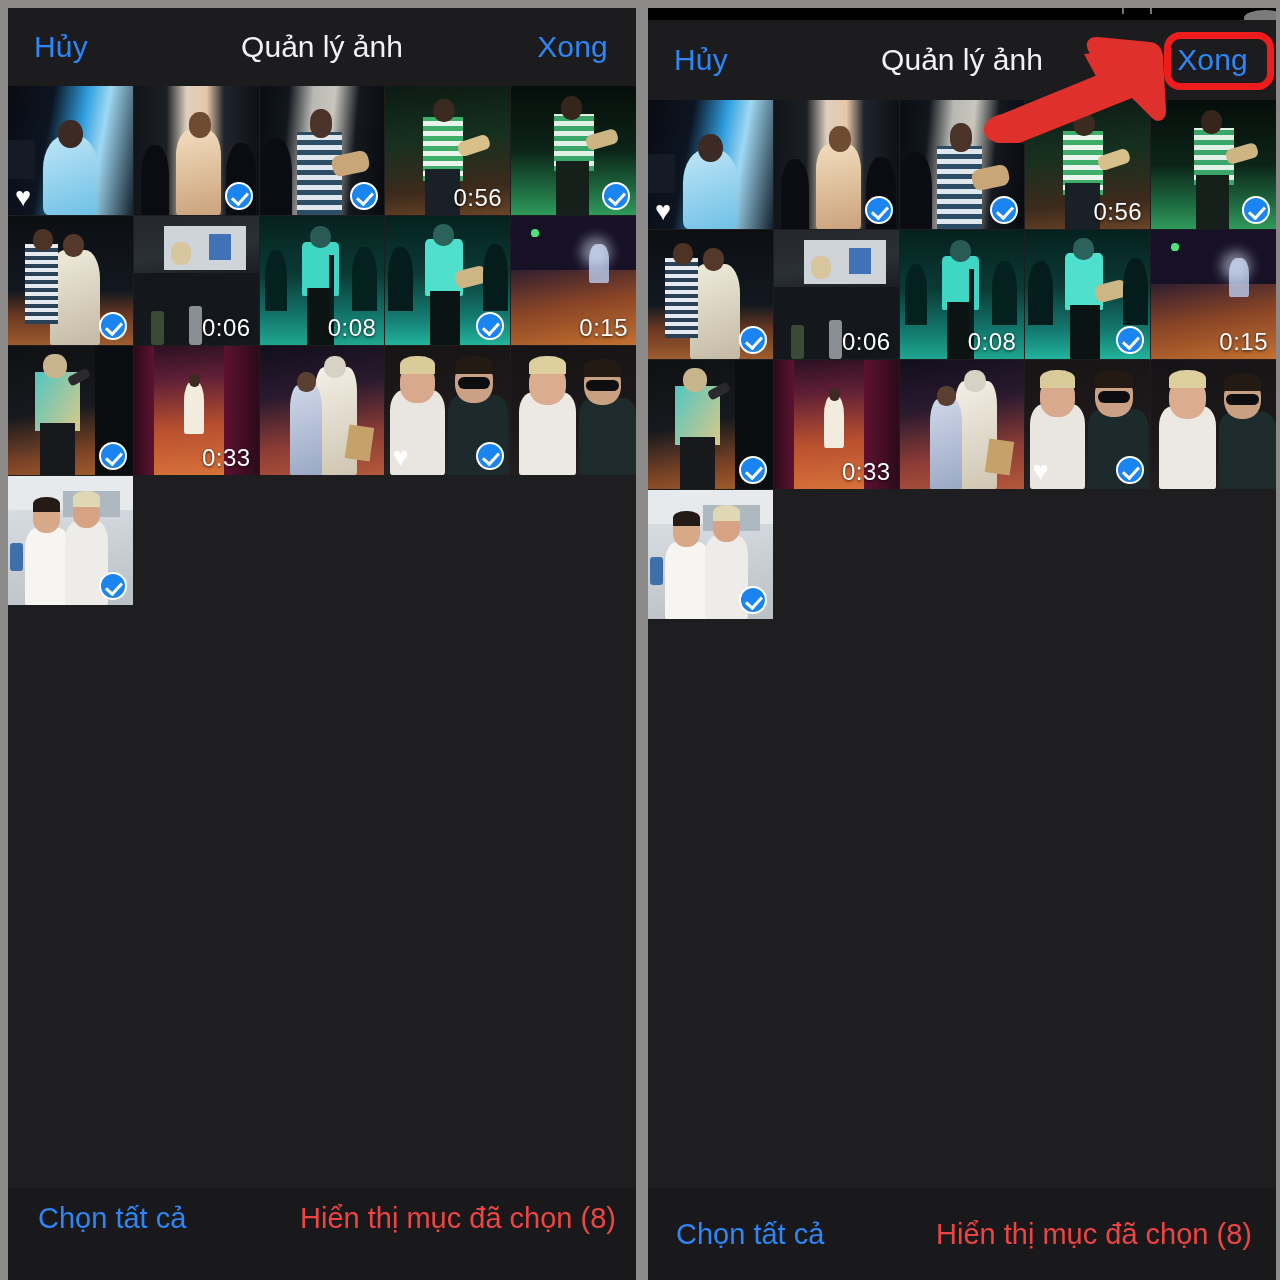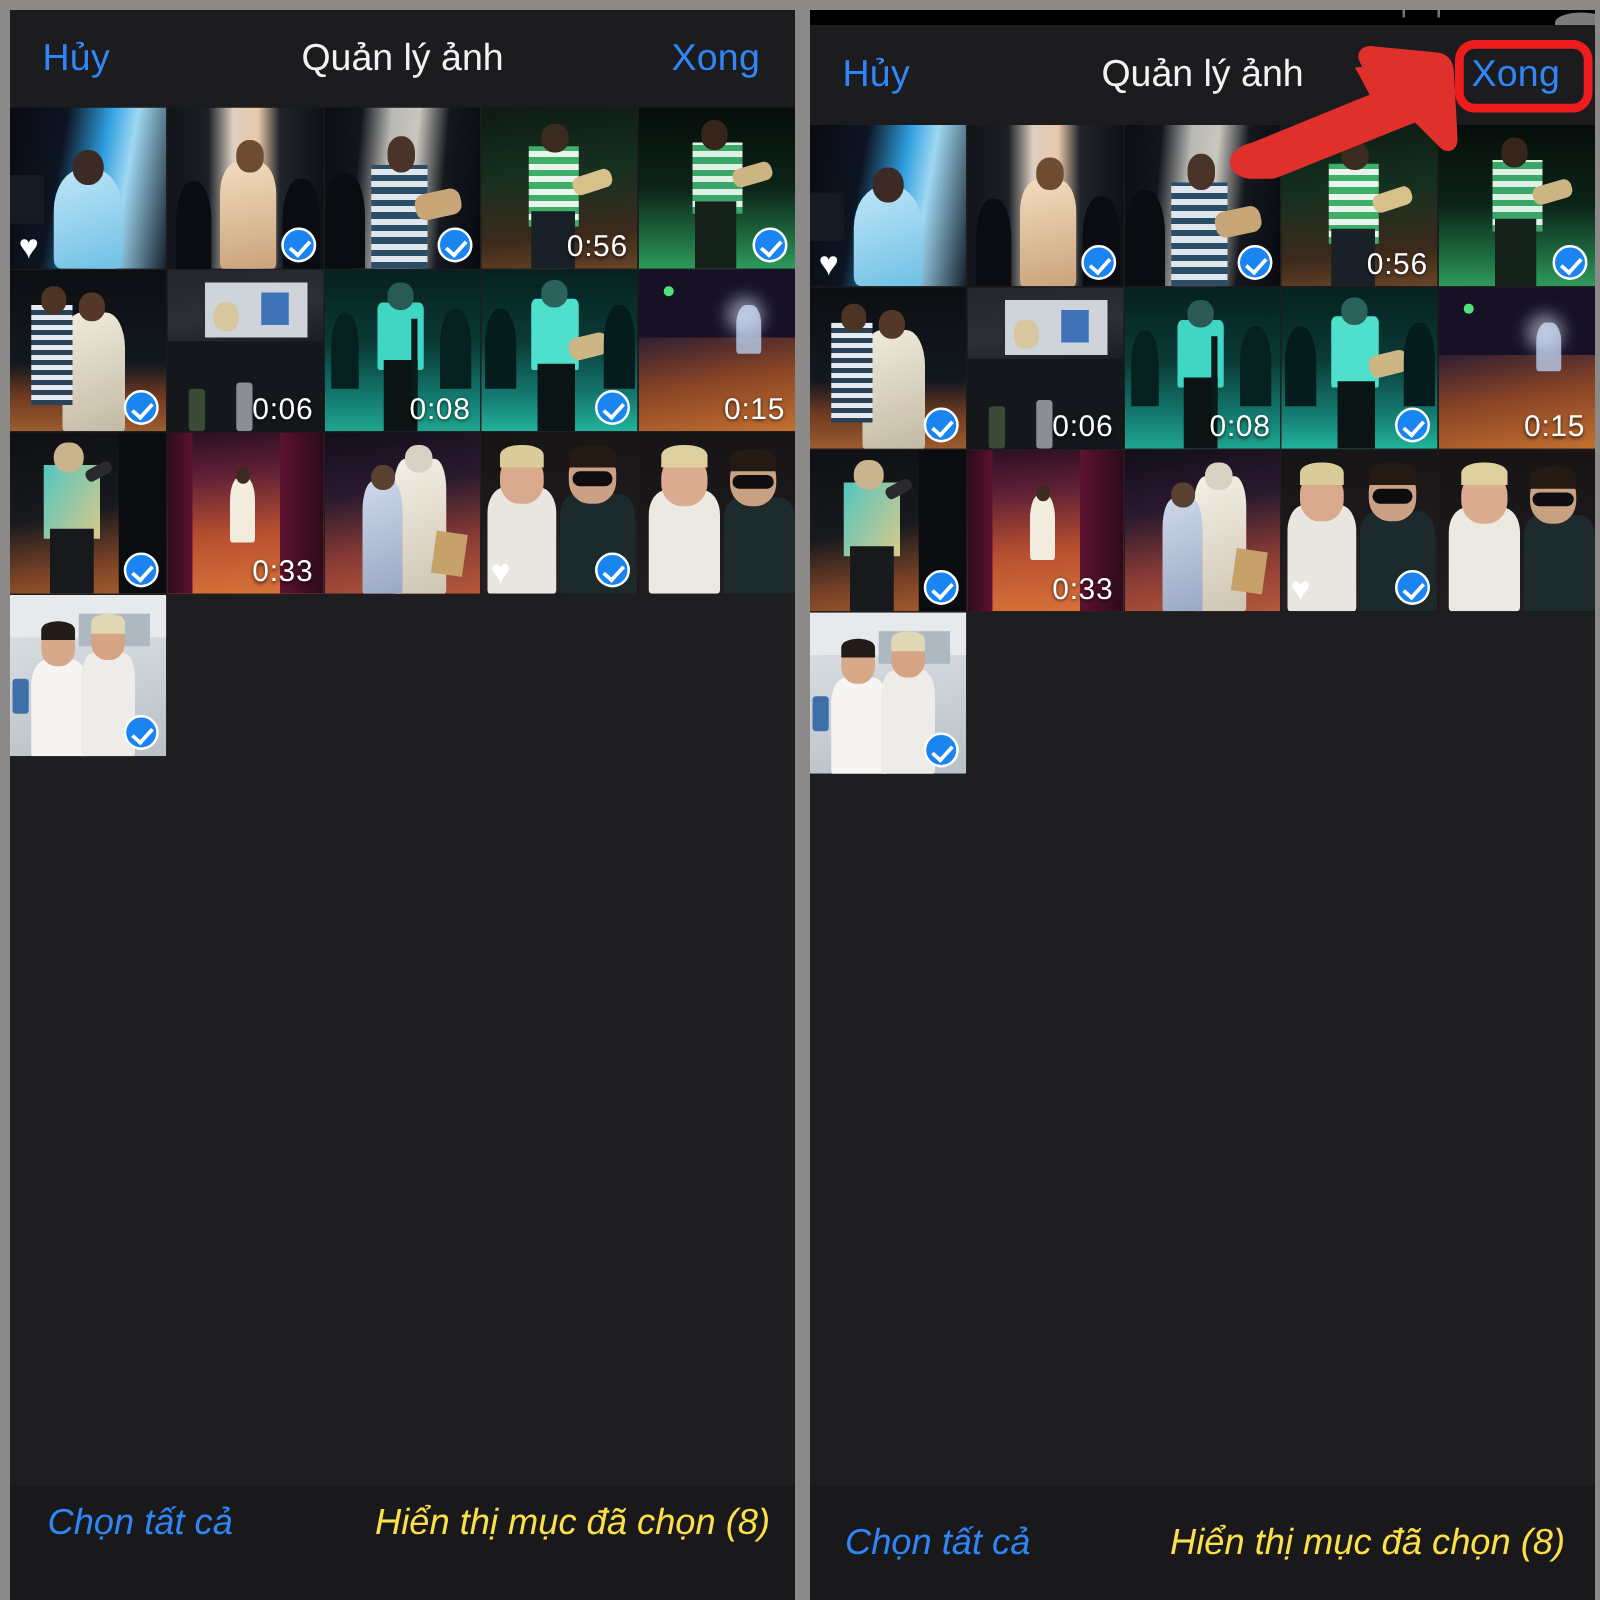--- a/index.html
+++ b/index.html
@@ -98,24 +98,24 @@
     color:#ffffff;font-size:24px;font-weight:500;
     text-shadow:0 1px 3px rgba(0,0,0,.8);
     letter-spacing:.5px;
   }
 
   
   .bottombar{
     position:absolute;left:0;bottom:0;
     width:100%;height:92px;
     background:#19191b;
-    display:flex;align-items:center;font-style:italic;
+    display:flex;align-items:center;
   }
   .bb-left{position:absolute;left:28px;font-size:29px;color:#2f86f6;}
-  .bb-right{position:absolute;right:24px;font-size:29px;color:#fde047;font-weight:500;}
+  .bb-right{position:absolute;right:24px;font-size:29px;color:#ef4444;font-weight:500;}
   .panel.left .bb-left{left:30px;top:14px;}
   .panel.left .bb-right{right:20px;top:14px;}
 
   
   .anno-box{
     position:absolute;
     left:1164px;top:32px;width:110px;height:58px;
     border:7px solid #ee1c1c;border-radius:16px;
     box-sizing:border-box;
     pointer-events:none;

